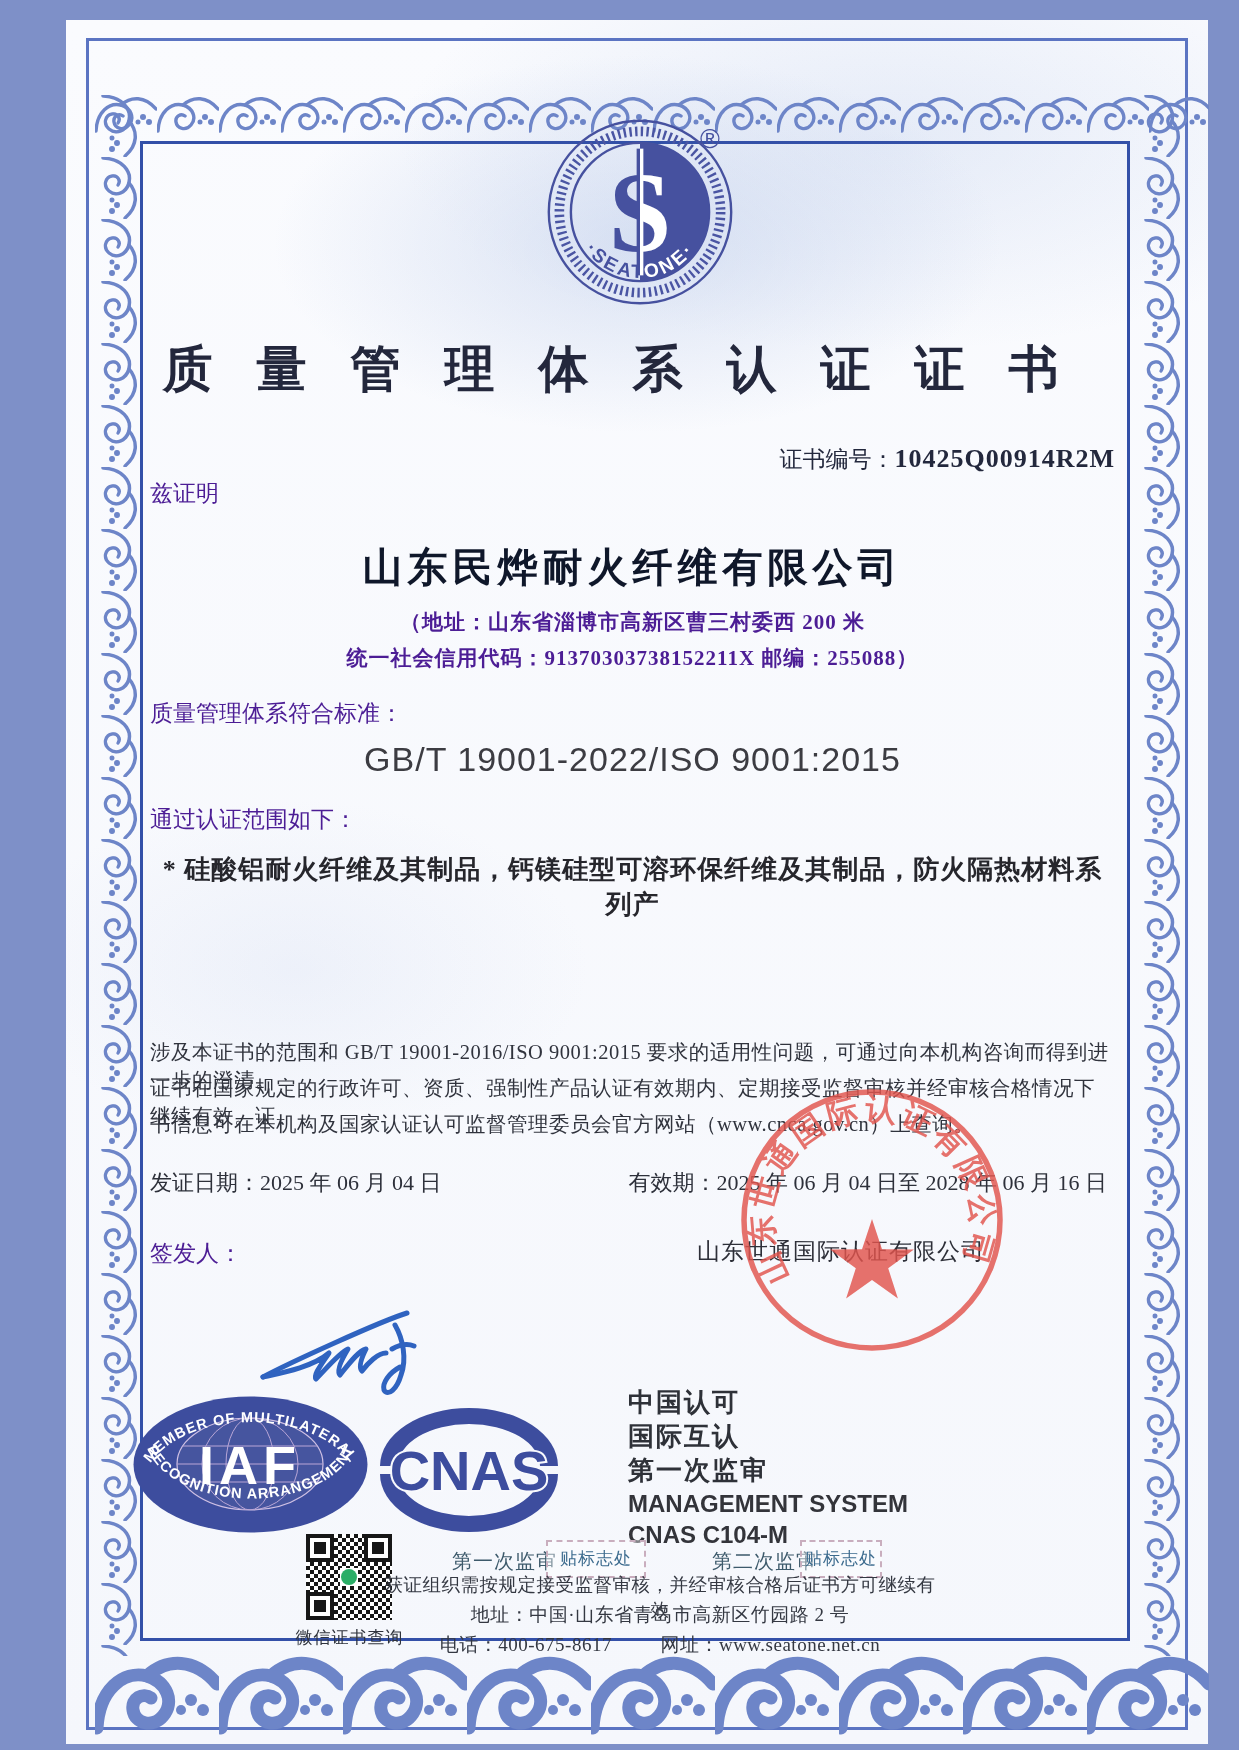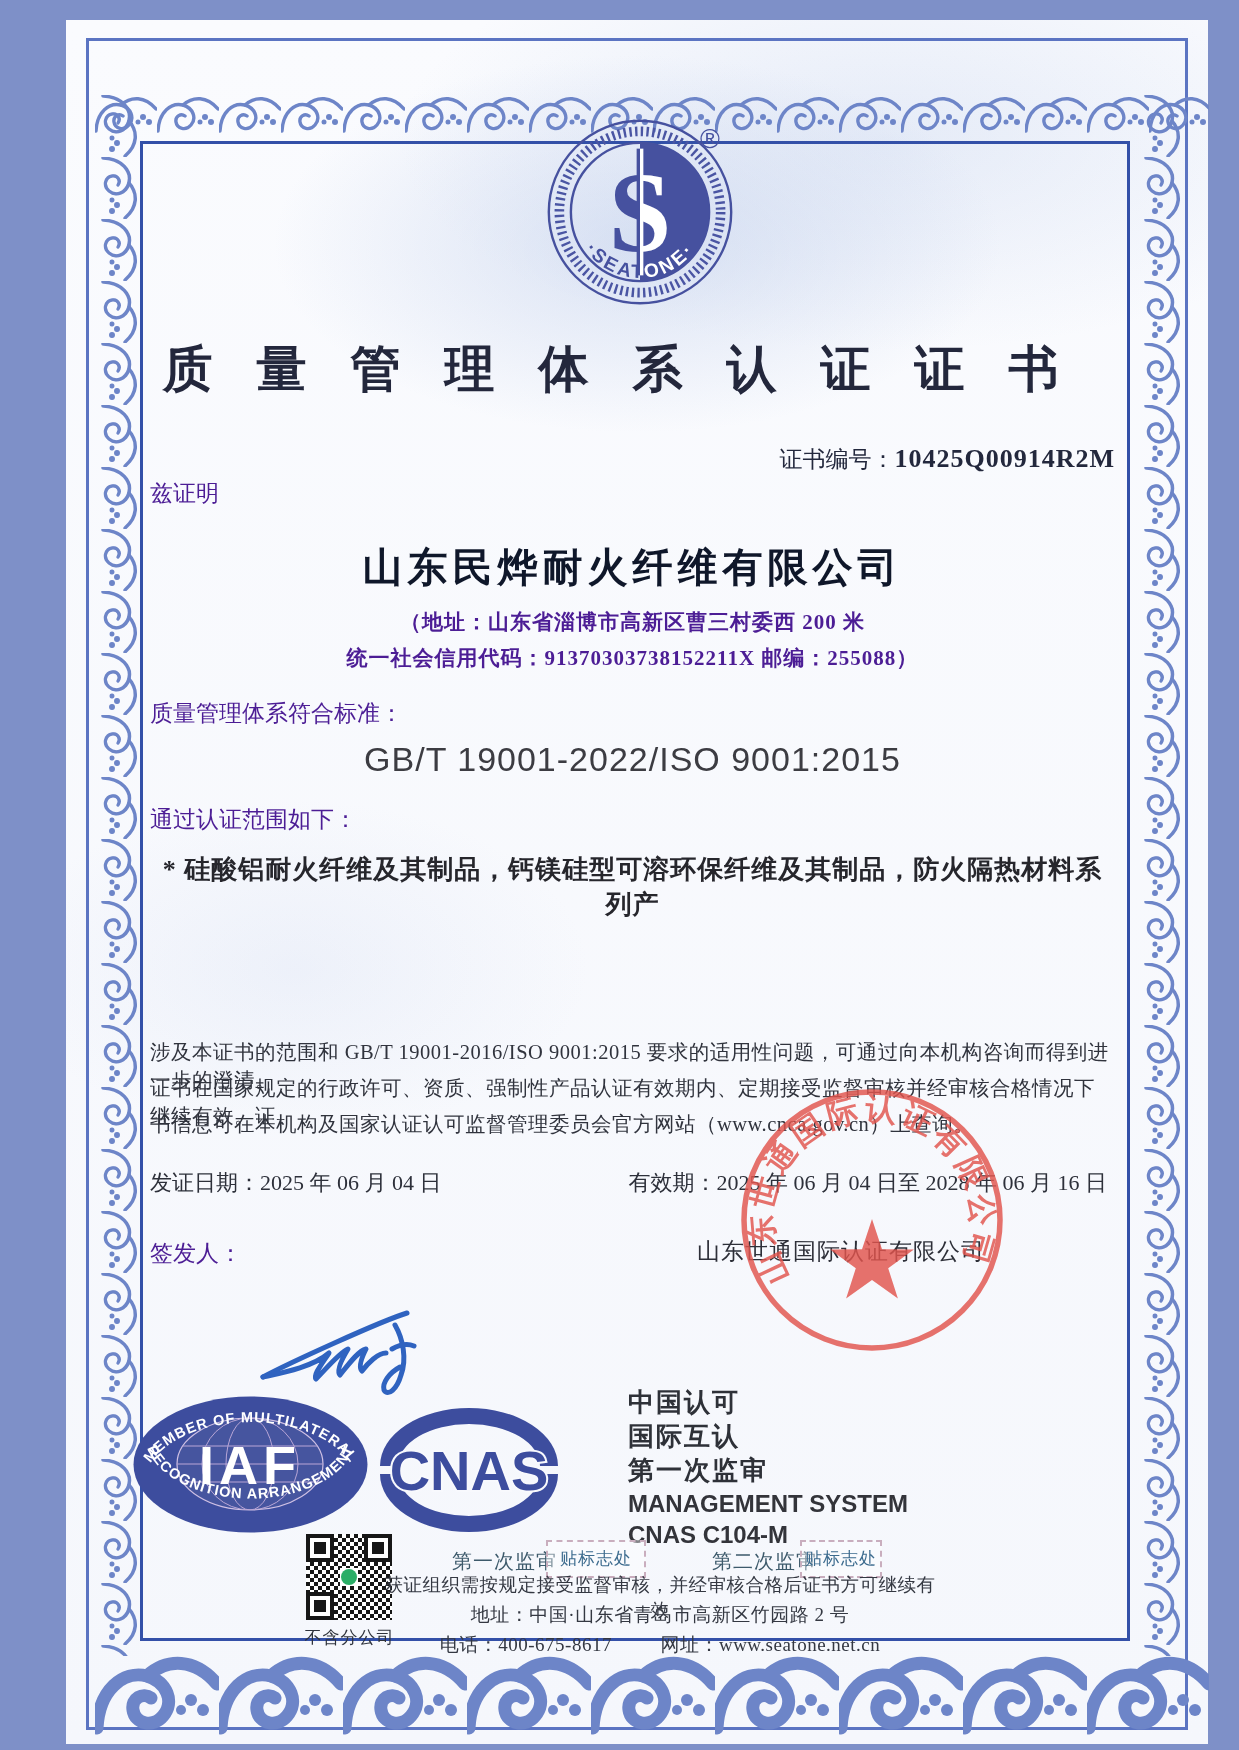--- a/index.html
+++ b/index.html
@@ -266,21 +266,21 @@
       <rect x="58" y="0" width="28" height="28" fill="#171717"></rect>
         <rect x="62" y="4" width="20" height="20" fill="#fff"></rect>
         <rect x="66" y="8" width="12" height="12" fill="#171717"></rect>
       <rect x="0" y="58" width="28" height="28" fill="#171717"></rect>
         <rect x="4" y="62" width="20" height="20" fill="#fff"></rect>
         <rect x="8" y="66" width="12" height="12" fill="#171717"></rect>
     </g>
     <rect x="34" y="34" width="18" height="18" fill="#ffffff"></rect>
     <circle cx="43" cy="43" r="8" fill="#2aae67"></circle>
   </svg>
-  <div class="abs qrcap" style="left:292px;top:1626px;width:115px;text-align:center">不含分公司</div>
+  <div class="abs qrcap" style="left:292px;top:1626px;width:115px;text-align:center">微信证书查询</div>
 
   <div class="abs footline" style="left:380px;top:1572px;width:560px;text-align:center;font-size:18.5px">获证组织需按规定接受监督审核，并经审核合格后证书方可继续有效</div>
   <div class="abs footline" style="left:380px;top:1602px;width:560px;text-align:center">地址：中国·山东省青岛市高新区竹园路 2 号</div>
   <div class="abs footline" style="left:380px;top:1632px;width:560px;text-align:center">
     <span>电话：</span><span>400-675-8617</span>
     <span style="display:inline-block;width:38px"></span>
     <span>网址：</span><span>www.seatone.net.cn</span>
   </div>
 
 </div>

